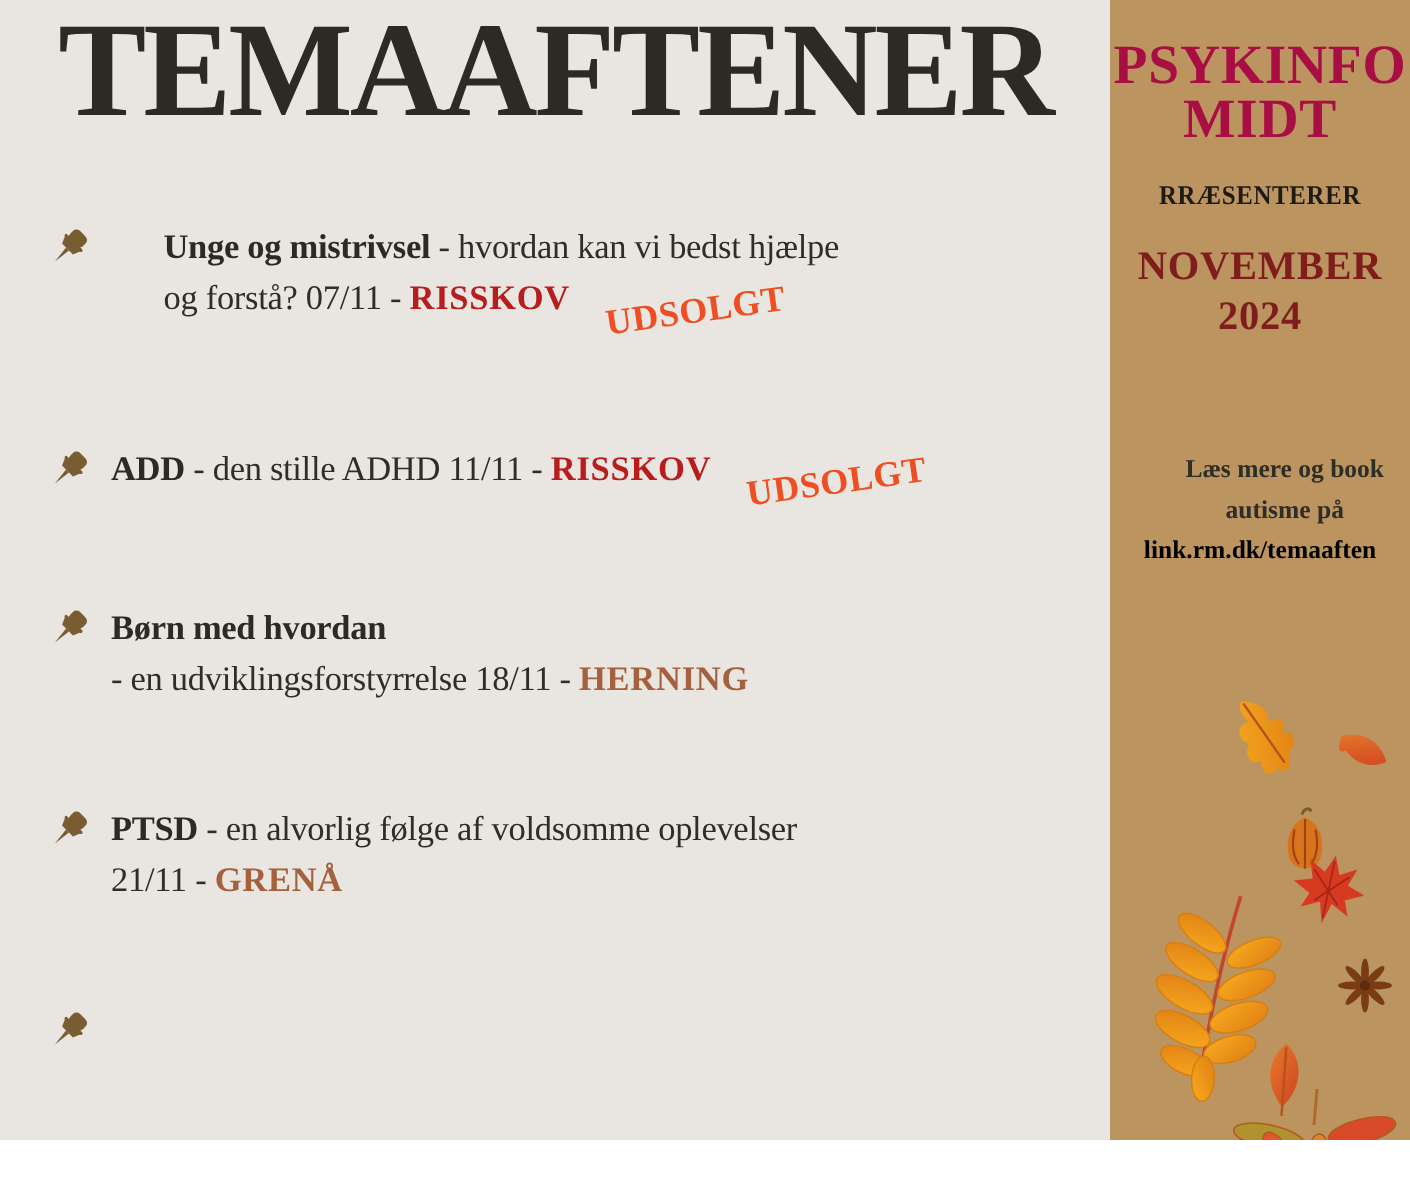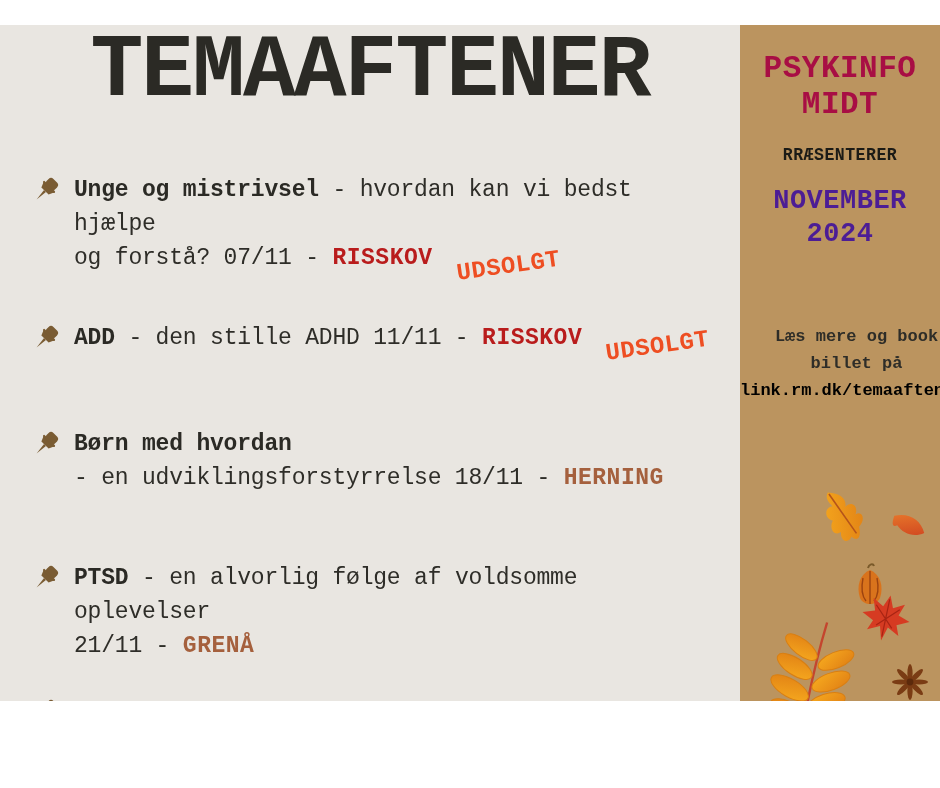--- a/index.html
+++ b/index.html
@@ -1,64 +1,63 @@
 <!DOCTYPE html>
 <html><head>
 <meta charset="utf-8">
 <style>
   html,body{margin:0;padding:0;}
   .poster{
-    position:relative; width:940px; height:676px; overflow:hidden;
+    position:relative; width:940px; height:760px; overflow:hidden;
     background:#e9e6e1;
-    font-family:Liberation Mono, monospace;
+    font-family:Liberation Serif, serif;
     color:#2e2d28;
-    margin-top:25px;
   }
   
   .left-panel{position:absolute; left:0; top:0; width:740px; height:788px;}
   .page-title{
     position:absolute; left:0; top:-4px; width:740px;
     text-align:center; margin:0;
     font-size:88px; font-weight:800; letter-spacing:-2px;
     color:#2b2a25; transform:scaleY(1.02); transform-origin:top center;
     white-space:nowrap;
   }
   .event{position:absolute; left:28px; width:690px; display:flex; align-items:flex-start;}
   .event .pin{flex:0 0 34px; width:34px; height:34px; margin-top:1px;}
   .event .etext{margin-left:12px; font-size:23px; line-height:34px; letter-spacing:-0.2px;}
-  .event:nth-child(1){top:148px;}
+  .event:nth-child(1){top:148px;gap:35px;}
   .event:nth-child(2){top:296px;}
   .event:nth-child(3){top:402px;}
   .event:nth-child(4){top:536px;}
   .event:nth-child(5){top:670px;}
   .seg-b{font-weight:bold; color:#2b2a25;}
   .seg-n{color:#2e2d28;}
   .seg-vd{font-weight:bold; color:#b91c1c; letter-spacing:0.5px;}
   .seg-vr{font-weight:bold; color:#a5603d; letter-spacing:0.5px;}
   .seg-so{
     display:inline-block; font-weight:800; color:#ee4e22;
     font-size:24px; letter-spacing:0.5px;
     transform:rotate(-8deg) translate(22px,12px);
   }
   
   .sidebar{
     position:absolute; left:740px; top:0; width:200px; height:788px;
     background:#bb945f; text-align:center;
   }
   .brand{
-    margin-top:26px; font-size:31px; font-weight:800; line-height:36px;
+    margin-top:26px; font-size:37px; font-weight:800; line-height:36px;
     color:#a80e44; letter-spacing:0.5px;
   }
   .presents{
     margin-top:22px; font-size:18px; font-weight:bold; color:#1c1b16;
     letter-spacing:0.5px; transform:scaleX(0.92);
   }
   .month{
     margin-top:20px; font-size:27px; font-weight:800; line-height:33px;
-    color:#4c1d95; letter-spacing:0.5px;
+    color:#7f1d1d; letter-spacing:0.5px;
   }
   .cta{margin-top:72px; font-size:17px; line-height:27px; color:#2e2d28; font-weight:bold;padding-left:33px;}
   .link{font-size:17px; line-height:27px; color:#000000; font-weight:bold; text-decoration:none; display:block;}
   .leaves{position:absolute; left:0; top:430px; width:200px; height:358px;}
 </style>
 </head>
 <body>
 
 <div class="poster">
 
@@ -138,21 +137,21 @@
       <div>PSYKINFO</div>
       <div>MIDT</div>
     </div>
     <div class="presents">RRÆSENTERER</div>
     <div class="month">
       <div>NOVEMBER</div>
       <div>2024</div>
     </div>
     <div class="cta">
       <div>Læs mere og book</div>
-      <div>billet på</div>
+      <div>autisme på</div>
     </div>
     <a class="link" href="#">link.rm.dk/temaaften</a>
 
     <svg class="leaves" viewBox="0 0 200 358" xmlns="http://www.w3.org/2000/svg">
       <defs>
         <linearGradient id="gOrange" x1="0" y1="0" x2="1" y2="1">
           <stop offset="0" stop-color="#f7ab1f"></stop>
             <stop offset="1" stop-color="#e07f14"></stop>
         </linearGradient>
         <linearGradient id="gRust" x1="0" y1="0" x2="1" y2="1">

